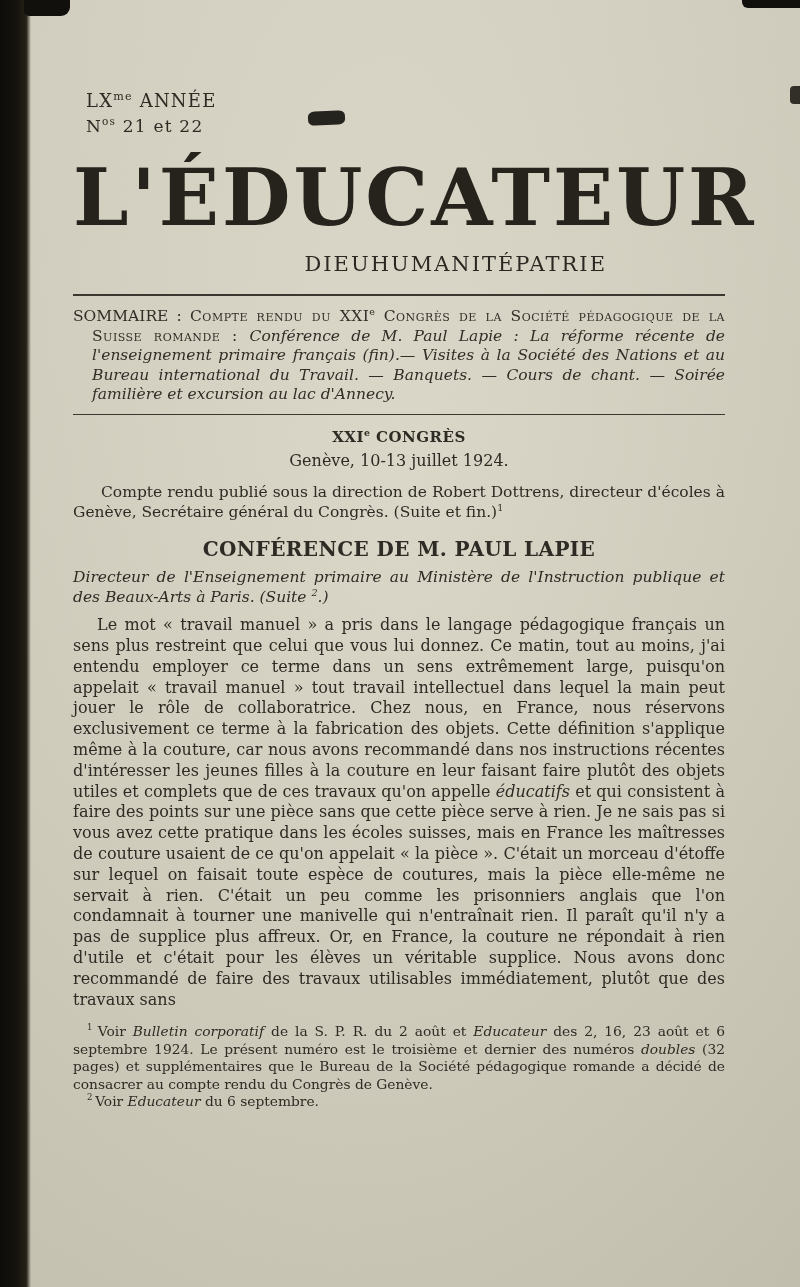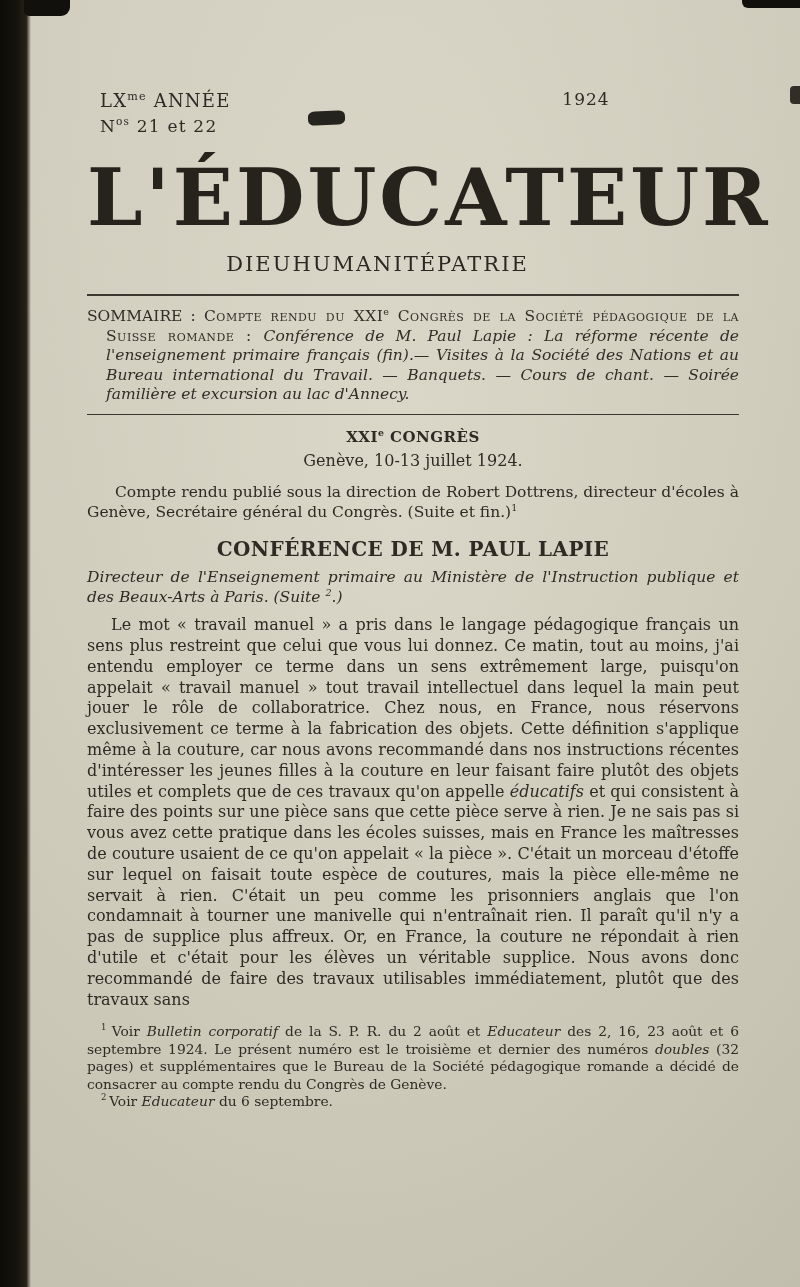--- a/index.html
+++ b/index.html
@@ -24,42 +24,42 @@
   .artifact { position: absolute; z-index: 3; }
   .edge-bar {
     left: 0; top: 0; width: 31px; height: 100%;
     background: linear-gradient(90deg, #0d0c09 0%, #15130d 55%, #262218 85%, rgba(38,34,24,0) 100%);
   }
   .blob-top-left { left: 24px; top: 0; width: 46px; height: 16px; background: #12100c; border-radius: 0 0 9px 5px; }
   .blob-center { left: 308px; top: 111px; width: 37px; height: 14px; background: #15130e; border-radius: 7px / 5px; transform: rotate(-3deg); opacity: .92; }
   .mark-top-right { right: 0; top: 0; width: 58px; height: 8px; background: #12100c; border-radius: 0 0 0 6px; }
   .mark-right-edge { right: 0; top: 86px; width: 10px; height: 18px; background: #15130e; border-radius: 4px 0 0 4px; opacity: .85; }
 
-  .content { position: absolute; left: 87px; top: 0; width: 652px; z-index: 2; }
+  .content { position: absolute; left: 73px; top: 0; width: 652px; z-index: 2; }
 
   
   .masthead { padding-top: 88px; }
   .masthead-row { display: flex; justify-content: space-between; align-items: flex-start; }
   .mh-left { padding-left: 13px; font-size: 18px; letter-spacing: 1.2px; line-height: 1.45; }
   .mh-right { width: 210px; margin-right: 48px; text-align: center; font-size: 19px; letter-spacing: 1.8px; line-height: 1.4; }
   .mh-right .year-line { font-size: 17px; letter-spacing: 1px; }
   .issue-line { font-size: 17px; }
 
   .title {
     margin: 16px 0 0 0;
     text-align: left;
     font-size: 79px;
     line-height: 1.08;
     font-weight: bold;
     letter-spacing: 3px;
     color: #26231c;
     white-space: nowrap;
   }
   .motto {
-    display: flex; justify-content: center;
+    display: flex; justify-content: flex-end;
     margin: 12px 118px 0 47px;
     font-size: 21px; letter-spacing: 2px; color: #2b2822;
   }
 
   .rule { border: none; border-top: 2.5px solid #3c382f; margin: 18px 0 0 0; height: 0; }
   .rule-thin { border-top-width: 1.6px; margin-top: 9px; }
 
   
   .sommaire {
     margin: 11px 0 0 0;
@@ -110,21 +110,20 @@
 
   <div class="content">
 
     <div class="masthead">
       <div class="masthead-row">
         <div class="mh-left">
           <div class="annee-line"><span>LX</span><span class="seg-sup">me</span><span> ANNÉE</span></div>
           <div class="issue-line"><span>N</span><span class="seg-sup">os</span><span> 21 et 22</span></div>
         </div>
         <div class="mh-right">
-          <div class="year-line">1924</div>
         </div>
       </div>
 
       <h1 class="title">L'ÉDUCATEUR</h1>
 
       <div class="motto">
         <span>DIEU</span>
         <span>HUMANITÉ</span>
         <span>PATRIE</span>
       </div>

